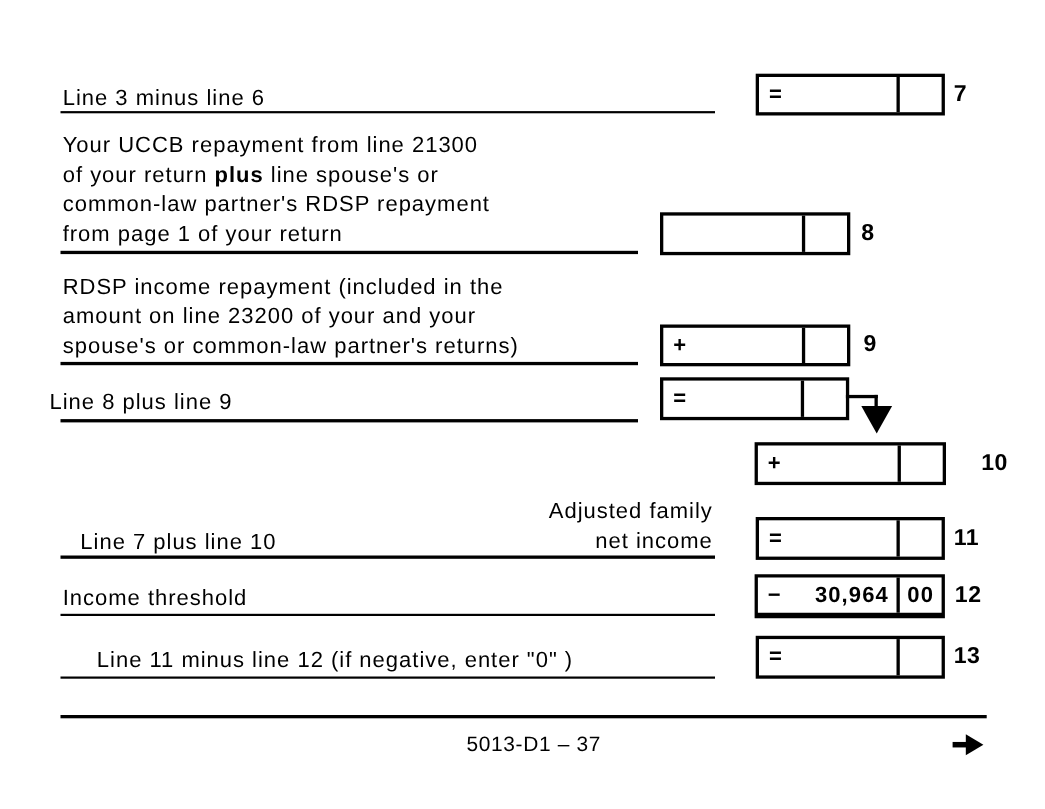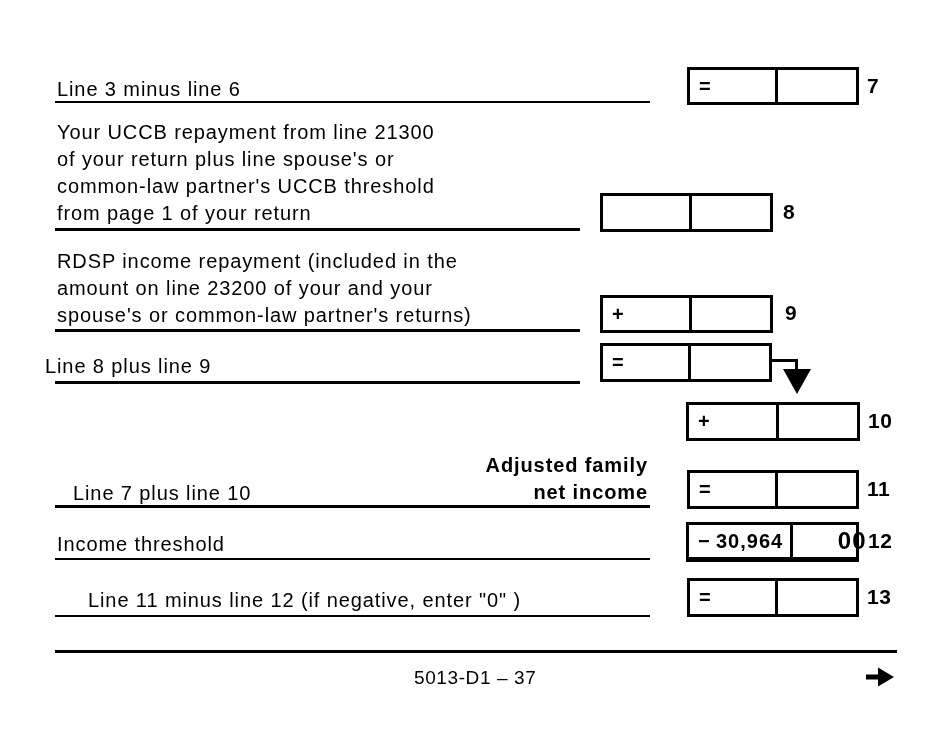--- a/index.html
+++ b/index.html
@@ -4,39 +4,39 @@
 <style>
   html,body{margin:0;padding:0;background:#fff;}
   .page{
     position:relative;width:950px;height:735px;background:#fff;color:#000;
     font-family:"Liberation Sans","DejaVu Sans",sans-serif;overflow:hidden;
   }
   .label{
     position:absolute;font-size:20px;letter-spacing:0.9px;white-space:nowrap;line-height:24px;
   }
   .para-line{white-space:nowrap;font-size:20px;letter-spacing:0.9px;line-height:27px;}
-  .bold{font-weight:normal;}
+  .bold{font-weight:bold;}
   .rule{position:absolute;background:#000;}
   .amount-box{
     position:absolute;width:172px;height:38px;border:3px solid #000;background:#fff;
     box-sizing:border-box;display:flex;align-items:center;
   }
   .amount-box .sign{
     font-size:20px;font-weight:bold;padding-left:9px;width:18px;flex:0 0 auto;
   }
   .amount-box .dollars{
     flex:1 1 auto;text-align:right;font-size:20px;font-weight:bold;letter-spacing:1px;padding-right:7px;
   }
   .amount-box .cents{
     flex:0 0 38px;height:100%;border-left:3px solid #000;display:flex;align-items:center;justify-content:center;
-    font-size:24px;font-weight:bold;letter-spacing:1px;padding-left:40px;
+    font-size:20px;font-weight:bold;letter-spacing:1px;
   }
   .thick-bottom{border-bottom-width:5px;height:40px;}
   .line-num{position:absolute;font-size:21px;font-weight:bold;letter-spacing:0.5px;}
-  .heading{position:absolute;font-size:20px;font-weight:bold;letter-spacing:0.9px;white-space:nowrap;}
+  .heading{position:absolute;font-size:20px;font-weight:normal;letter-spacing:0.9px;white-space:nowrap;}
   .connector-h{position:absolute;background:#000;height:3px;}
   .connector-v{position:absolute;background:#000;width:3px;}
   .down-triangle{
     position:absolute;width:0;height:0;
     border-left:14px solid transparent;border-right:14px solid transparent;border-top:25px solid #000;
   }
   .footer-id{position:absolute;font-size:19px;letter-spacing:0.6px;white-space:nowrap;}
   .footer-continue{
     position:absolute;font-size:21px;letter-spacing:0.9px;white-space:nowrap;
     display:flex;align-items:center;gap:6px;
@@ -53,21 +53,21 @@
   <div class="amount-box" style="left:687px;top:67px;">
     <span class="sign">=</span>
     <span class="dollars"></span>
     <span class="cents"></span>
   </div>
   <div class="line-num" style="left:867px;top:74px;">7</div>
 
   <div class="label" style="left:57px;top:119px;">
     <div class="para-line">Your UCCB repayment from line 21300</div>
     <div class="para-line"><span>of your return </span><span class="bold">plus</span><span> line spouse's or</span></div>
-    <div class="para-line">common-law partner's UCCB threshold</div>
+    <div class="para-line">common-law partner's RDSP repayment</div>
     <div class="para-line">from page 1 of your return</div>
   </div>
   <div class="rule" style="left:55px;top:228px;width:525px;height:3px;"></div>
   <div class="amount-box" style="left:600px;top:193px;width:173px;height:39px;">
     <span class="sign"></span>
     <span class="dollars"></span>
     <span class="cents"></span>
   </div>
   <div class="line-num" style="left:783px;top:200px;">8</div>
 
@@ -94,21 +94,21 @@
 
   <div class="connector-h" style="left:769px;top:359px;width:29px;"></div>
   <div class="connector-v" style="left:795px;top:359px;height:12px;"></div>
   <div class="down-triangle" style="left:783px;top:369px;"></div>
 
   <div class="amount-box" style="left:686px;top:402px;width:174px;height:39px;">
     <span class="sign">+</span>
     <span class="dollars"></span>
     <span class="cents"></span>
   </div>
-  <div class="line-num" style="left:868px;top:409px;text-align:center;">10</div>
+  <div class="line-num" style="left:892px;top:409px;text-align:center;">10</div>
 
   <div class="heading" style="right:302px;top:454px;text-align:right;">Adjusted family</div>
   <div class="heading" style="right:302px;top:481px;">net income</div>
   <div class="label" style="left:73px;top:481px;">Line 7 plus line 10</div>
   <div class="rule" style="left:55px;top:505px;width:595px;height:3px;"></div>
   <div class="amount-box" style="left:687px;top:470px;width:172px;height:39px;">
     <span class="sign">=</span>
     <span class="dollars"></span>
     <span class="cents"></span>
   </div>
@@ -126,21 +126,21 @@
   <div class="label" style="left:57px;top:588px;margin-left:31px;">Line 11 minus line 12 (if negative, enter "0" )</div>
   <div class="rule" style="left:55px;top:615px;width:595px;height:2px;"></div>
   <div class="amount-box" style="left:687px;top:578px;width:172px;height:39px;">
     <span class="sign">=</span>
     <span class="dollars"></span>
     <span class="cents"></span>
   </div>
   <div class="line-num" style="left:867px;top:585px;">13</div>
 
   <div class="rule" style="left:55px;top:650px;width:842px;height:3px;"></div>
-  <div class="footer-id" style="left:414px;top:667px;">5013-D1 – 37</div>
+  <div class="footer-id" style="left:424px;top:667px;">5013-D1 – 37</div>
   <div class="footer-continue" style="right:55px;top:666px;">
     <span>
       <svg class="arrow-svg" width="30" height="22" viewBox="0 0 30 22" xmlns="http://www.w3.org/2000/svg">
         <rect x="1" y="8.5" width="16" height="5" fill="#000"></rect>
         <polygon points="13,1.5 13,20.5 29,11" fill="#000"></polygon>
       </svg>
     </span>
   </div>
 
 </div>

